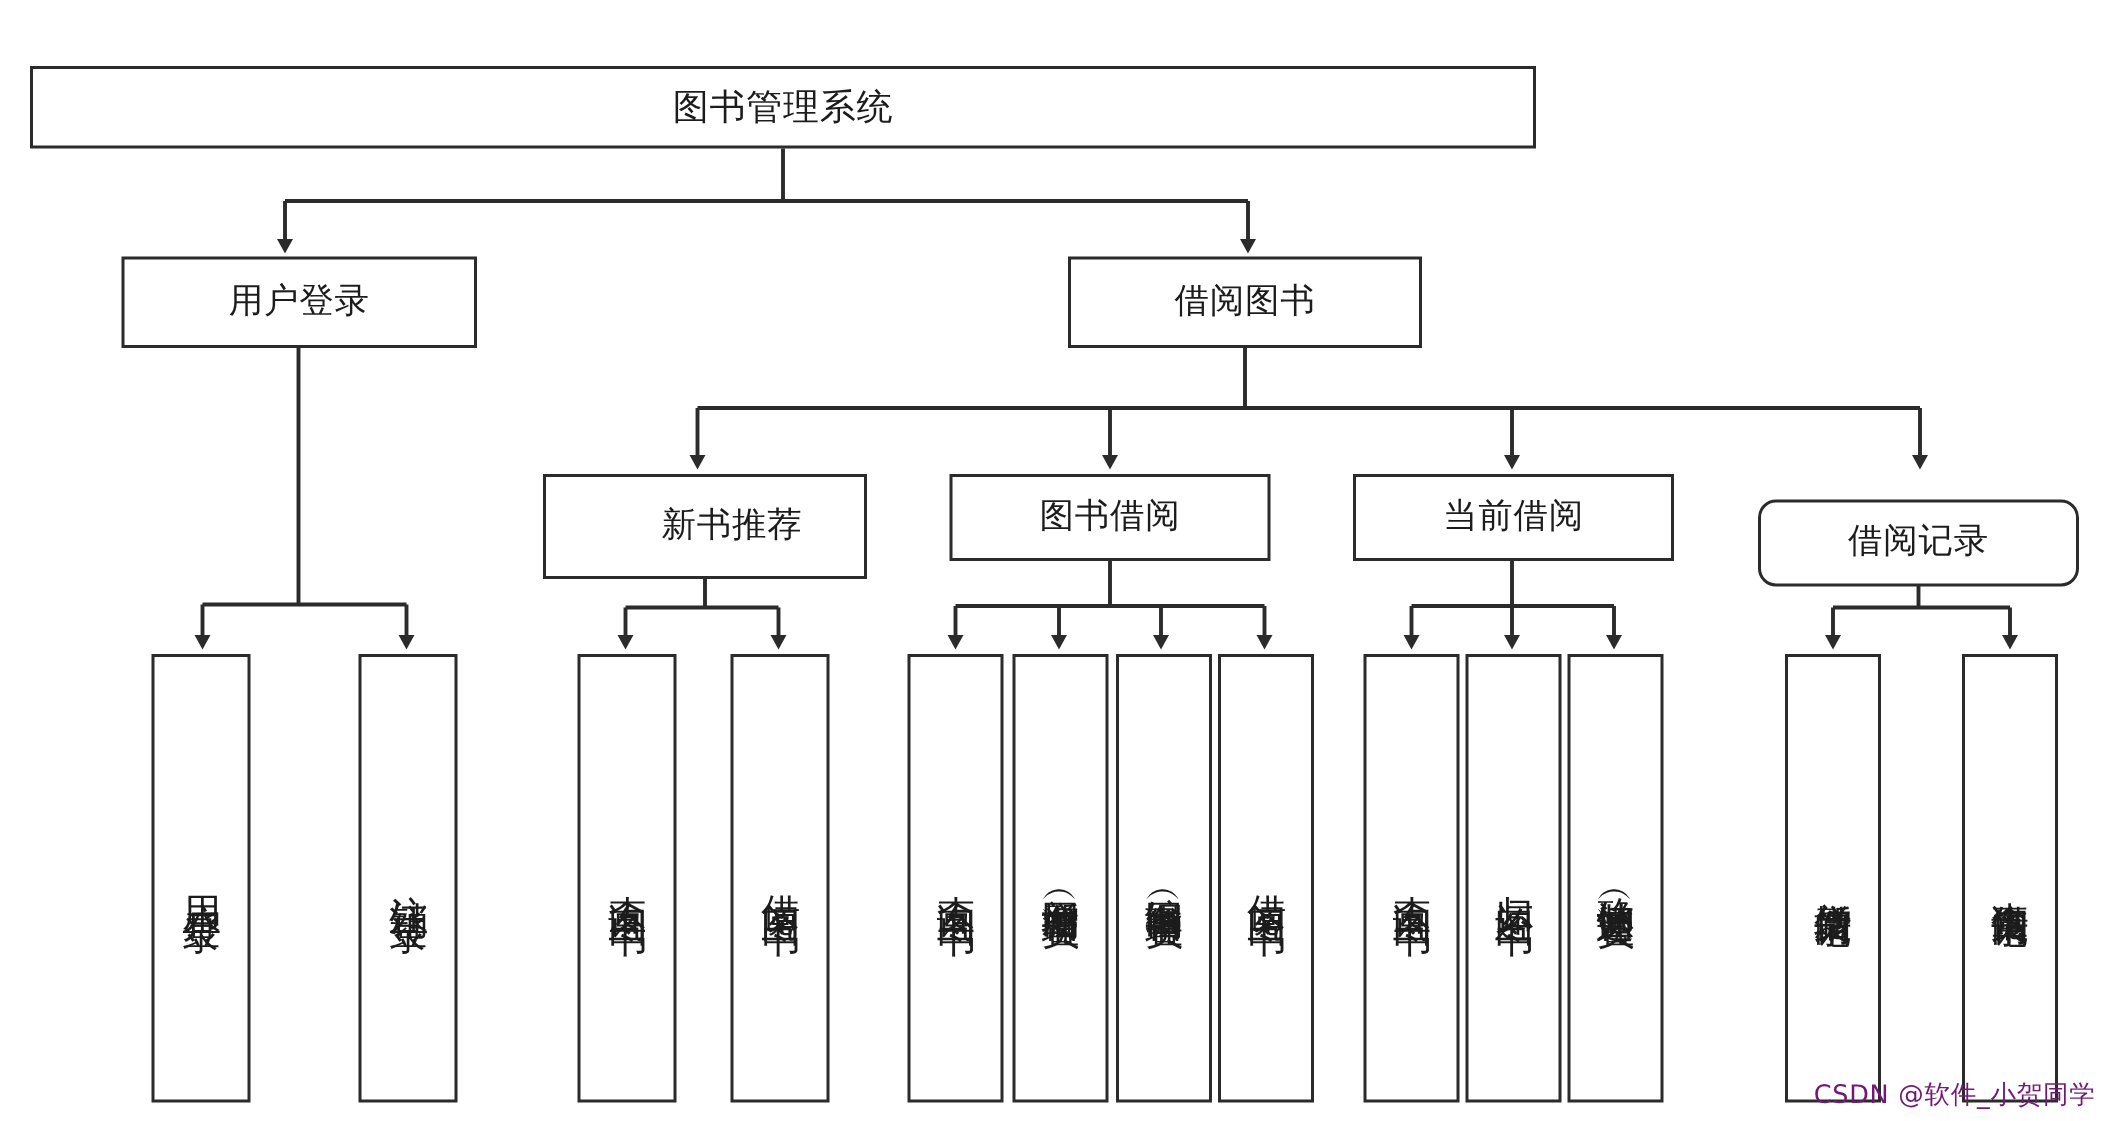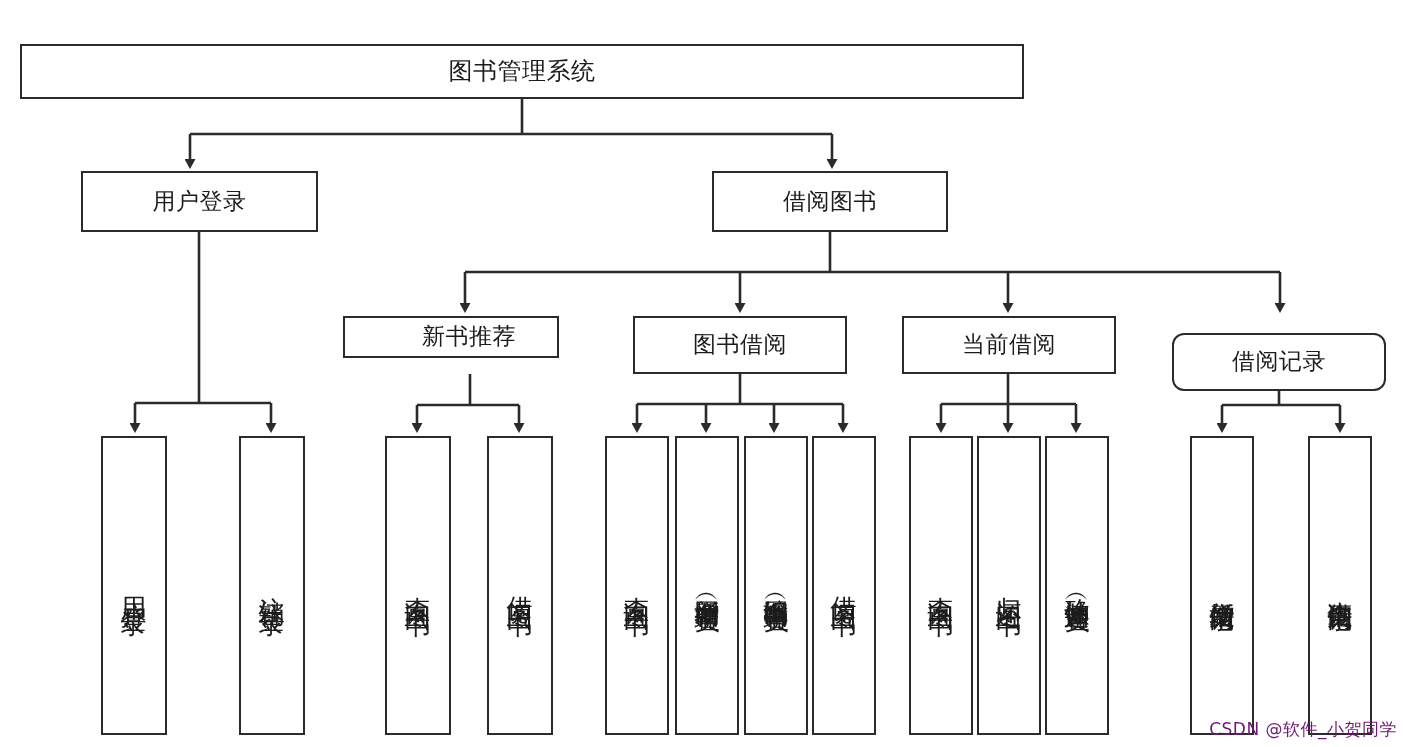--- a/index.html
+++ b/index.html
@@ -134,21 +134,21 @@
   </div>
 
   <div class="node horiz" style="left:81px; top:171px; width:237px; height:61px;">
     <span class="label">用户登录</span>
   </div>
 
   <div class="node horiz" style="left:712px; top:171px; width:236px; height:61px;">
     <span class="label">借阅图书</span>
   </div>
 
-  <div class="node horiz" style="left:343px; top:316px; width:216px; height:42px;padding-left:36px;">
+  <div class="node horiz" style="left:362px; top:316px; width:216px; height:70px;padding-left:36px;">
     <span class="label">新书推荐</span>
   </div>
 
   <div class="node horiz" style="left:902px; top:316px; width:214px; height:58px;">
     <span class="label">当前借阅</span>
   </div>
 
   <div class="node horiz" style="left:633px; top:316px; width:214px; height:58px;">
     <span class="label">图书借阅</span>
   </div>

